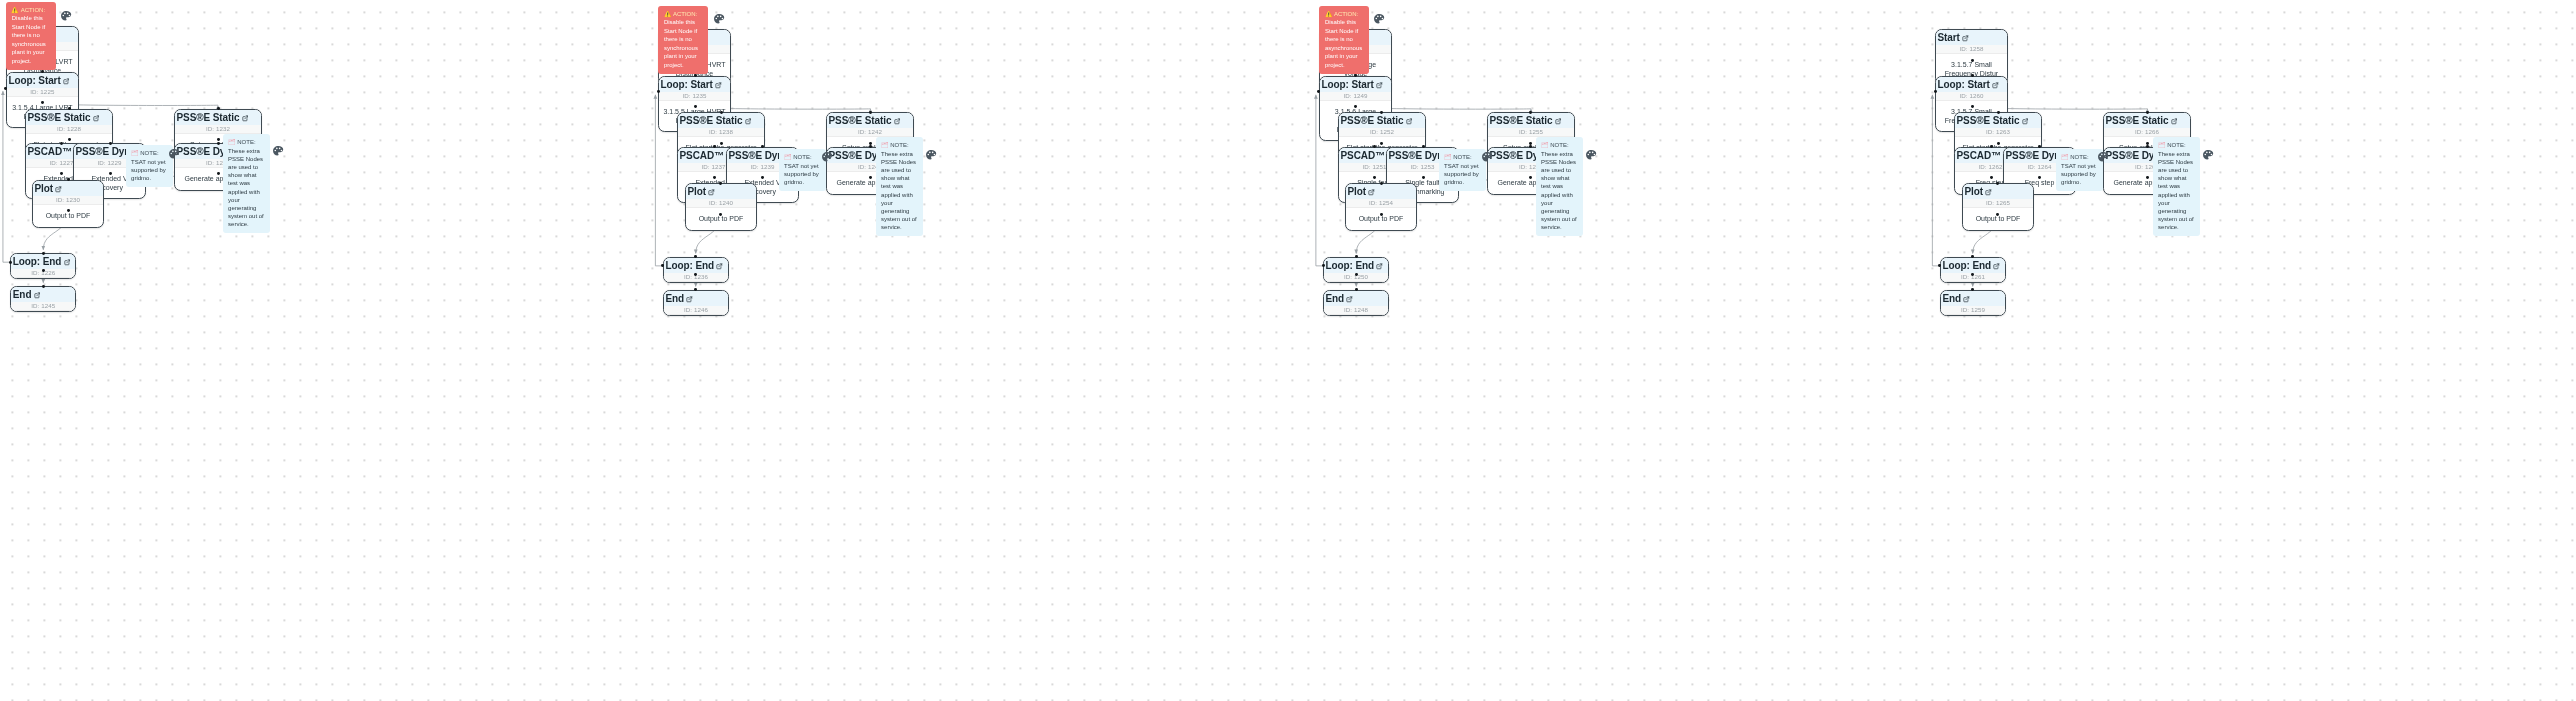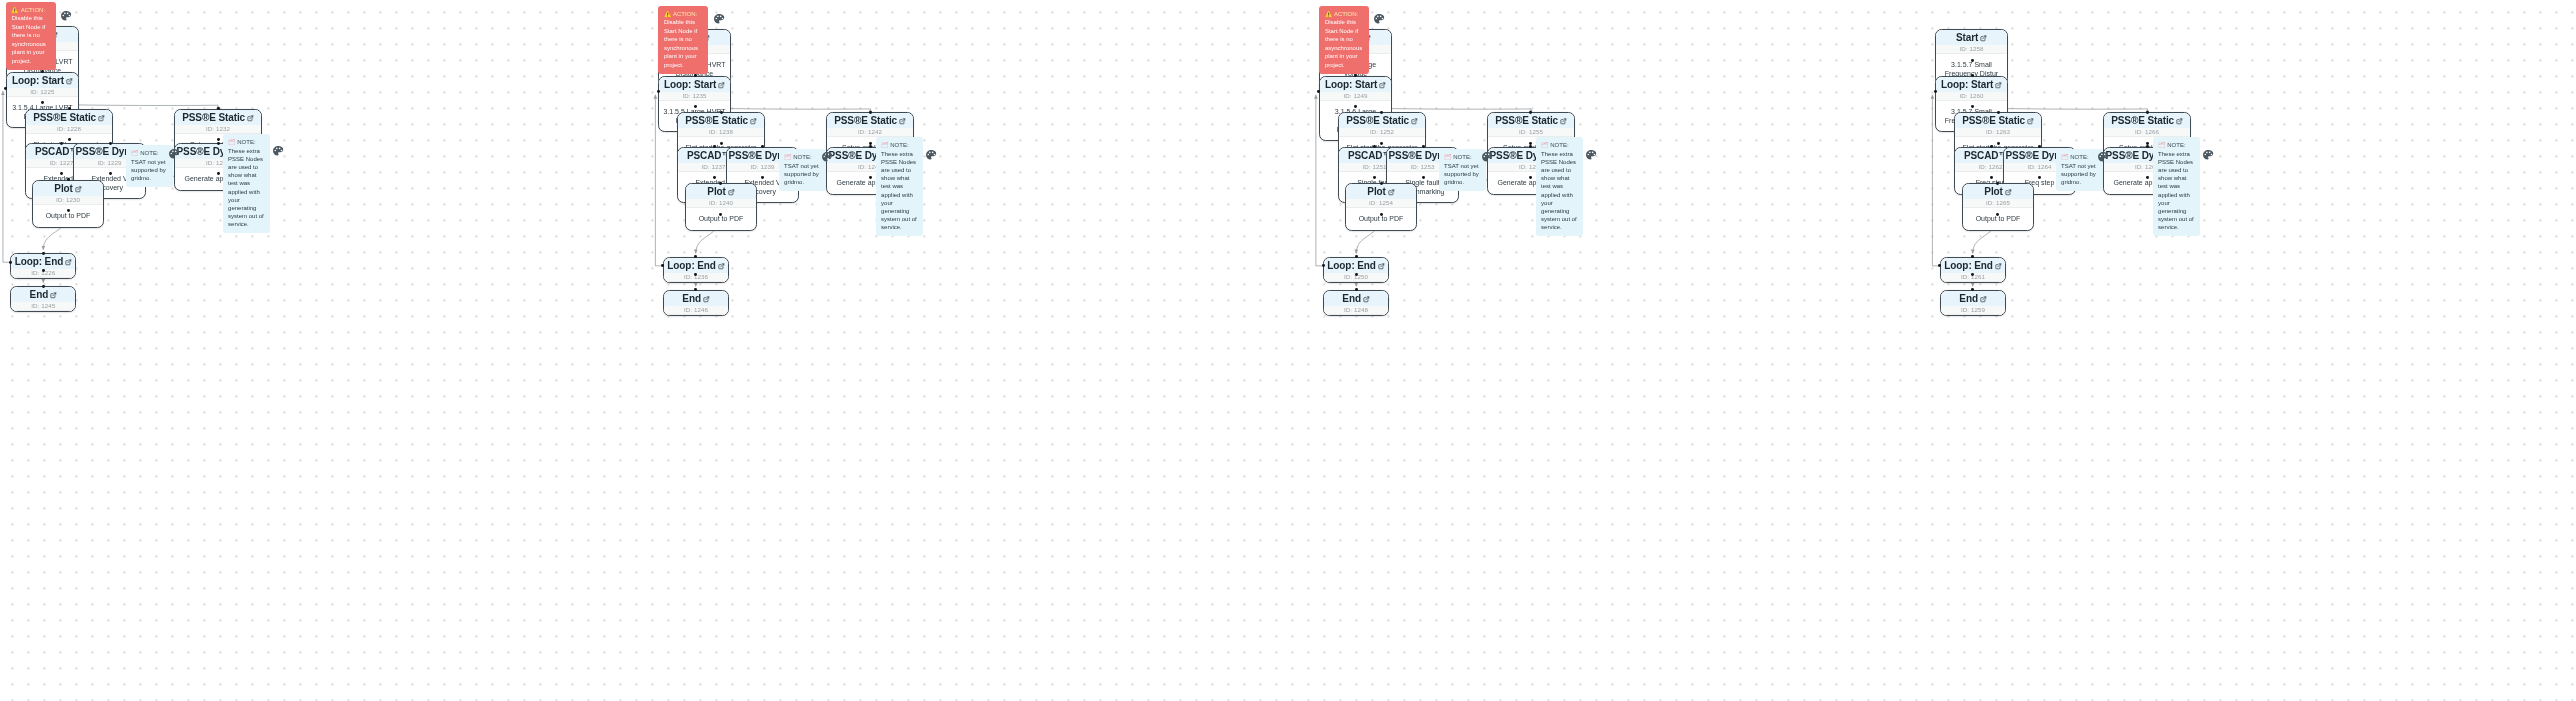--- a/index.html
+++ b/index.html
@@ -22,21 +22,21 @@
     position:absolute;
     background:#ffffff;
     border:0.7px solid #3f4a52;
     border-radius:6.6px;
     box-sizing:border-box;
     overflow:hidden;
     box-shadow:0 0.7px 1.5px rgba(0,0,0,.10);
   }
   .node-head{
     background:#e8f4fb;
-    text-align:center;
+    text-align:left;
     font-weight:bold;
     color:#1b2830;
     font-size:10px;
     line-height:11px;
     padding:2.2px 1.5px 1.5px 1.5px;
     white-space:nowrap;
     letter-spacing:-0.1px;
   }
   .ext-icon{display:inline-block;vertical-align:-0.7px;margin-left:2.2px;}
   .ext-icon svg{display:block;}

